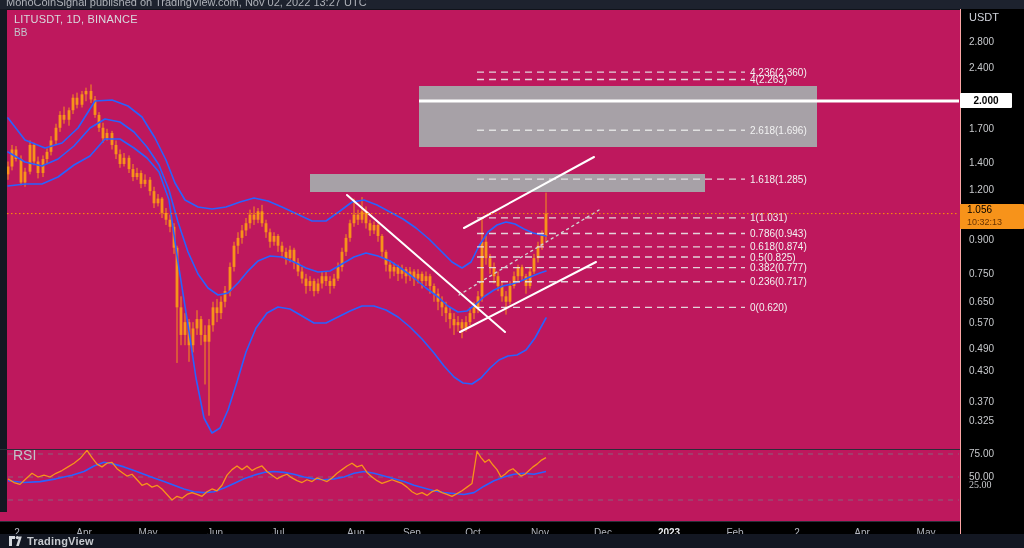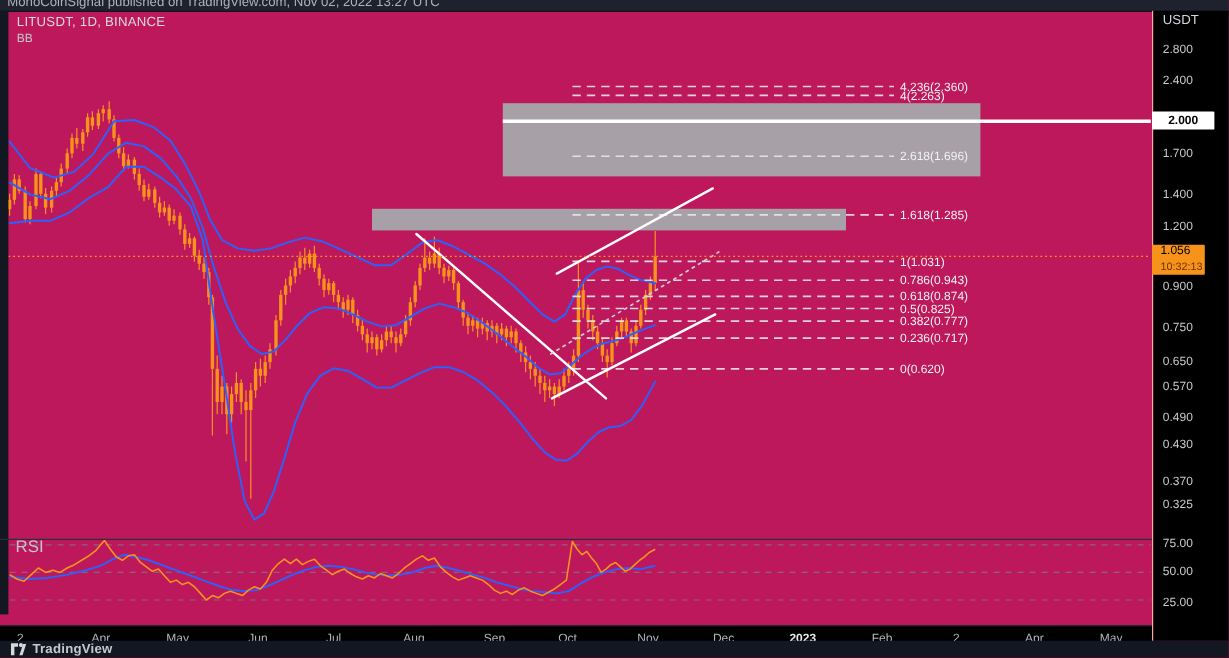--- a/index.html
+++ b/index.html
@@ -14,21 +14,21 @@
   .ind{position:absolute;left:14px;top:27px;font-size:10px;color:#c2c5cb;}
   .rsi-lab{position:absolute;left:13px;top:447px;font-size:14px;color:#c2c5cb;}
   .axis-col{position:absolute;left:960px;top:9px;width:64px;height:525px;background:#000;
             border-left:1px solid #fca5a5;}
   .axis-cur{position:absolute;left:8px;top:2px;font-size:11px;color:#d1d4dc;}
   .ptick{position:absolute;left:8px;font-size:10px;color:#c8cacd;transform:translateY(-6px);text-align:center;}
   .ttick{position:absolute;font-size:10px;color:#b2b5be;transform:translateX(-50%);}
   .ttick.year{color:#e8eaee;font-weight:bold;}
   .tag-white{position:absolute;left:-1px;top:94px;width:52px;height:15px;background:#fff;
              color:#000;font-size:10px;font-weight:bold;text-align:center;line-height:15px;border-radius:1px;}
-  .tag-price{position:absolute;left:-1px;top:204px;width:44px;height:25px;background:#f7931a;
+  .tag-price{position:absolute;left:-1px;top:204px;width:64px;height:25px;background:#f7931a;
              color:#000;font-size:10px;line-height:12px;padding-left:7px;box-sizing:border-box;border-radius:1px;}
   .tag-price .cd{display:block;color:#6b3400;font-size:9px;}
   .time-axis{position:absolute;left:0;top:521px;width:960px;height:22px;background:#000;
              border-top:1px solid #2a2e39;}
   .time-axis .ttick{top:5px;}
   .brand{position:absolute;left:0;top:534px;width:1024px;height:14px;background:#131722;
          display:flex;align-items:center;gap:5px;padding-left:9px;box-sizing:border-box;}
   .brand .txt{font-size:11px;font-weight:bold;color:#c6c9ce;letter-spacing:.2px;line-height:14px;}
   .sep-pane{position:absolute;left:0;top:449px;width:960px;height:1px;background:#2a2e39;}
 </style>
@@ -365,36 +365,36 @@
         <div class="ptick" style="top: 231px;">0.900</div>
         <div class="ptick" style="top: 265px;">0.750</div>
         <div class="ptick" style="top: 293px;">0.650</div>
         <div class="ptick" style="top: 314px;">0.570</div>
         <div class="ptick" style="top: 340px;">0.490</div>
         <div class="ptick" style="top: 362px;">0.430</div>
         <div class="ptick" style="top: 393px;">0.370</div>
         <div class="ptick" style="top: 412px;">0.325</div>
         <div class="ptick" style="top: 445px;">75.00</div>
         <div class="ptick" style="top: 468px;">50.00</div>
-        <div class="ptick" style="top: 494px;">25.00</div>
+        <div class="ptick" style="top: 476px; font-family: Liberation Serif, serif;">25.00</div>
       </div>
     <div class="tag-white" style="top: 84px;">2.000</div>
     <div class="tag-price" style="top: 195px;">
       <span>1.056</span>
       <span class="cd">10:32:13</span>
     </div>
   </div>
 
   <div class="time-axis" id="taxis">
       <div class="ttick" style="left: 17px;">2</div>
       <div class="ttick" style="left: 84px;">Apr</div>
       <div class="ttick" style="left: 148px;">May</div>
       <div class="ttick" style="left: 215px;">Jun</div>
       <div class="ttick" style="left: 278px;">Jul</div>
-      <div class="ttick" style="left: 345px;">Aug</div>
+      <div class="ttick" style="left: 356px;">Aug</div>
       <div class="ttick" style="left: 412px;">Sep</div>
       <div class="ttick" style="left: 473px;">Oct</div>
       <div class="ttick" style="left: 540px;">Nov</div>
       <div class="ttick" style="left: 603px;">Dec</div>
       <div class="ttick year" style="left: 669px;">2023</div>
       <div class="ttick" style="left: 735px;">Feb</div>
       <div class="ttick" style="left: 797px;">2</div>
       <div class="ttick" style="left: 862px;">Apr</div>
       <div class="ttick" style="left: 926px;">May</div>
     </div>

